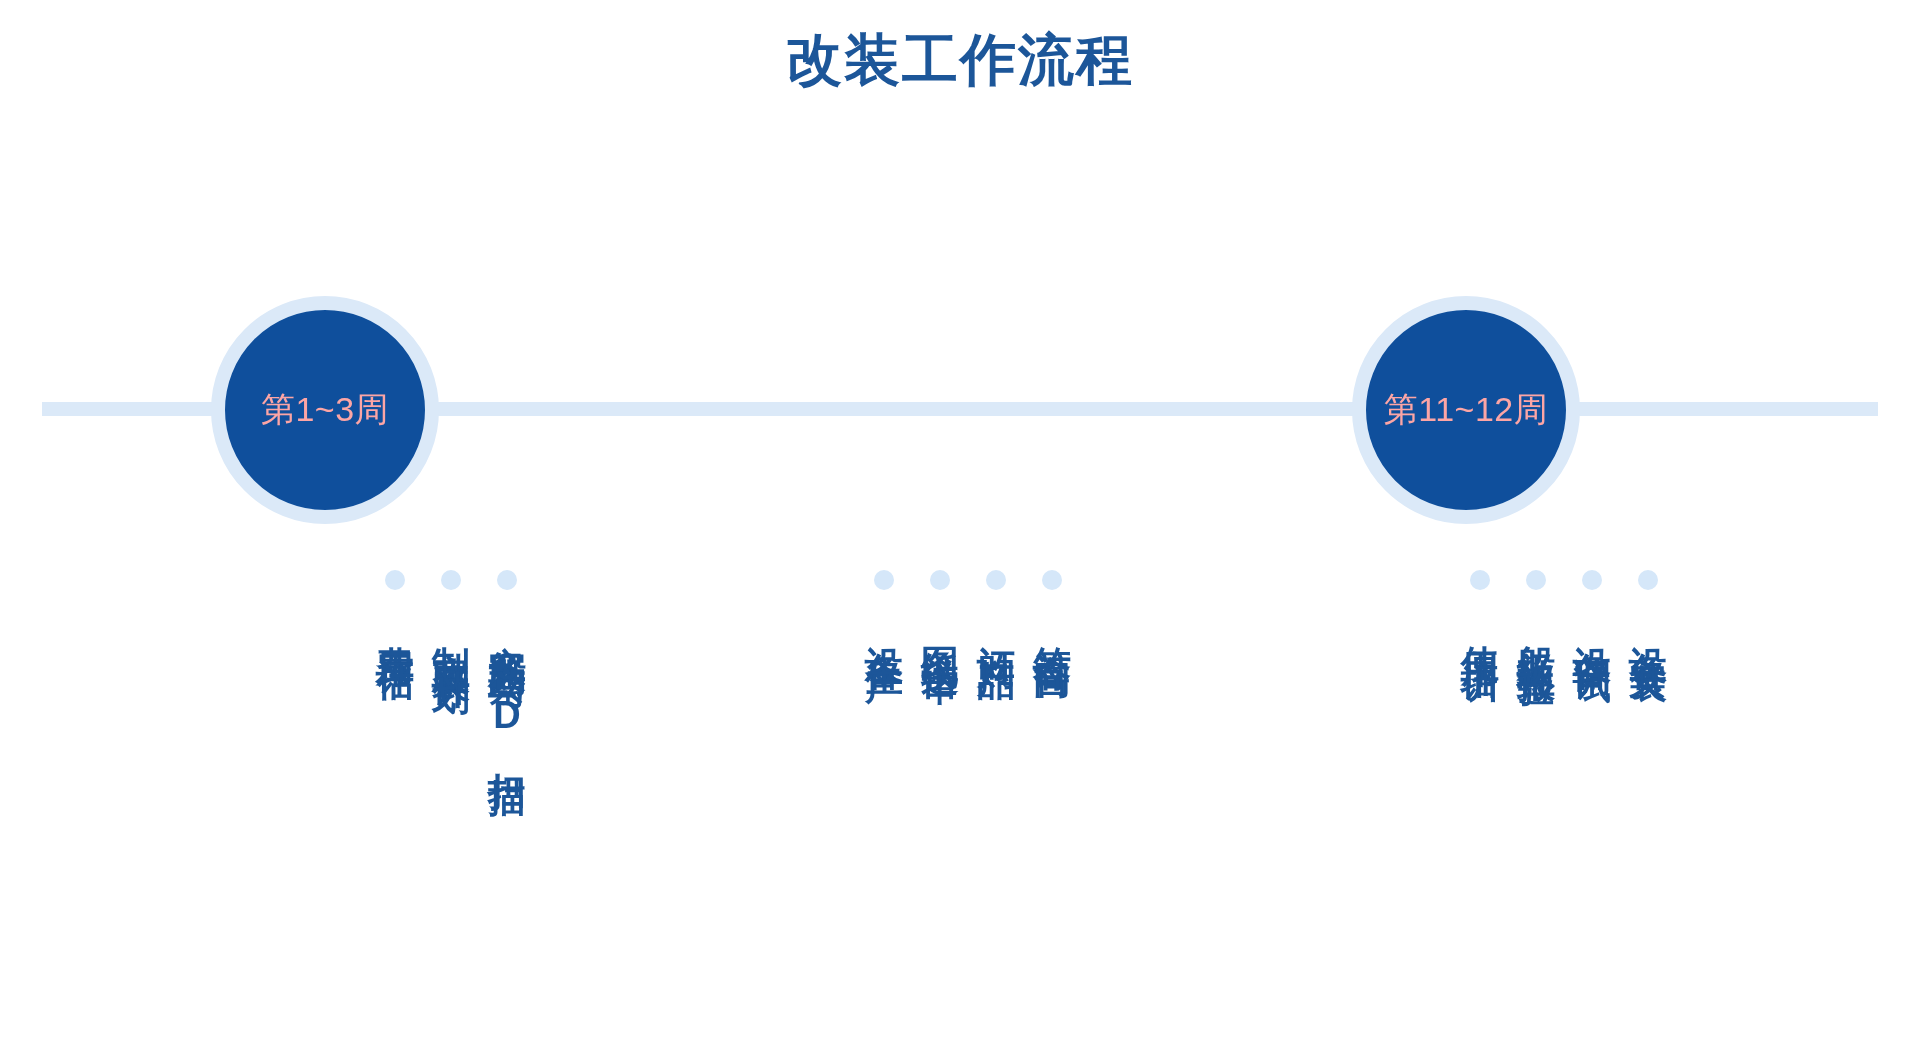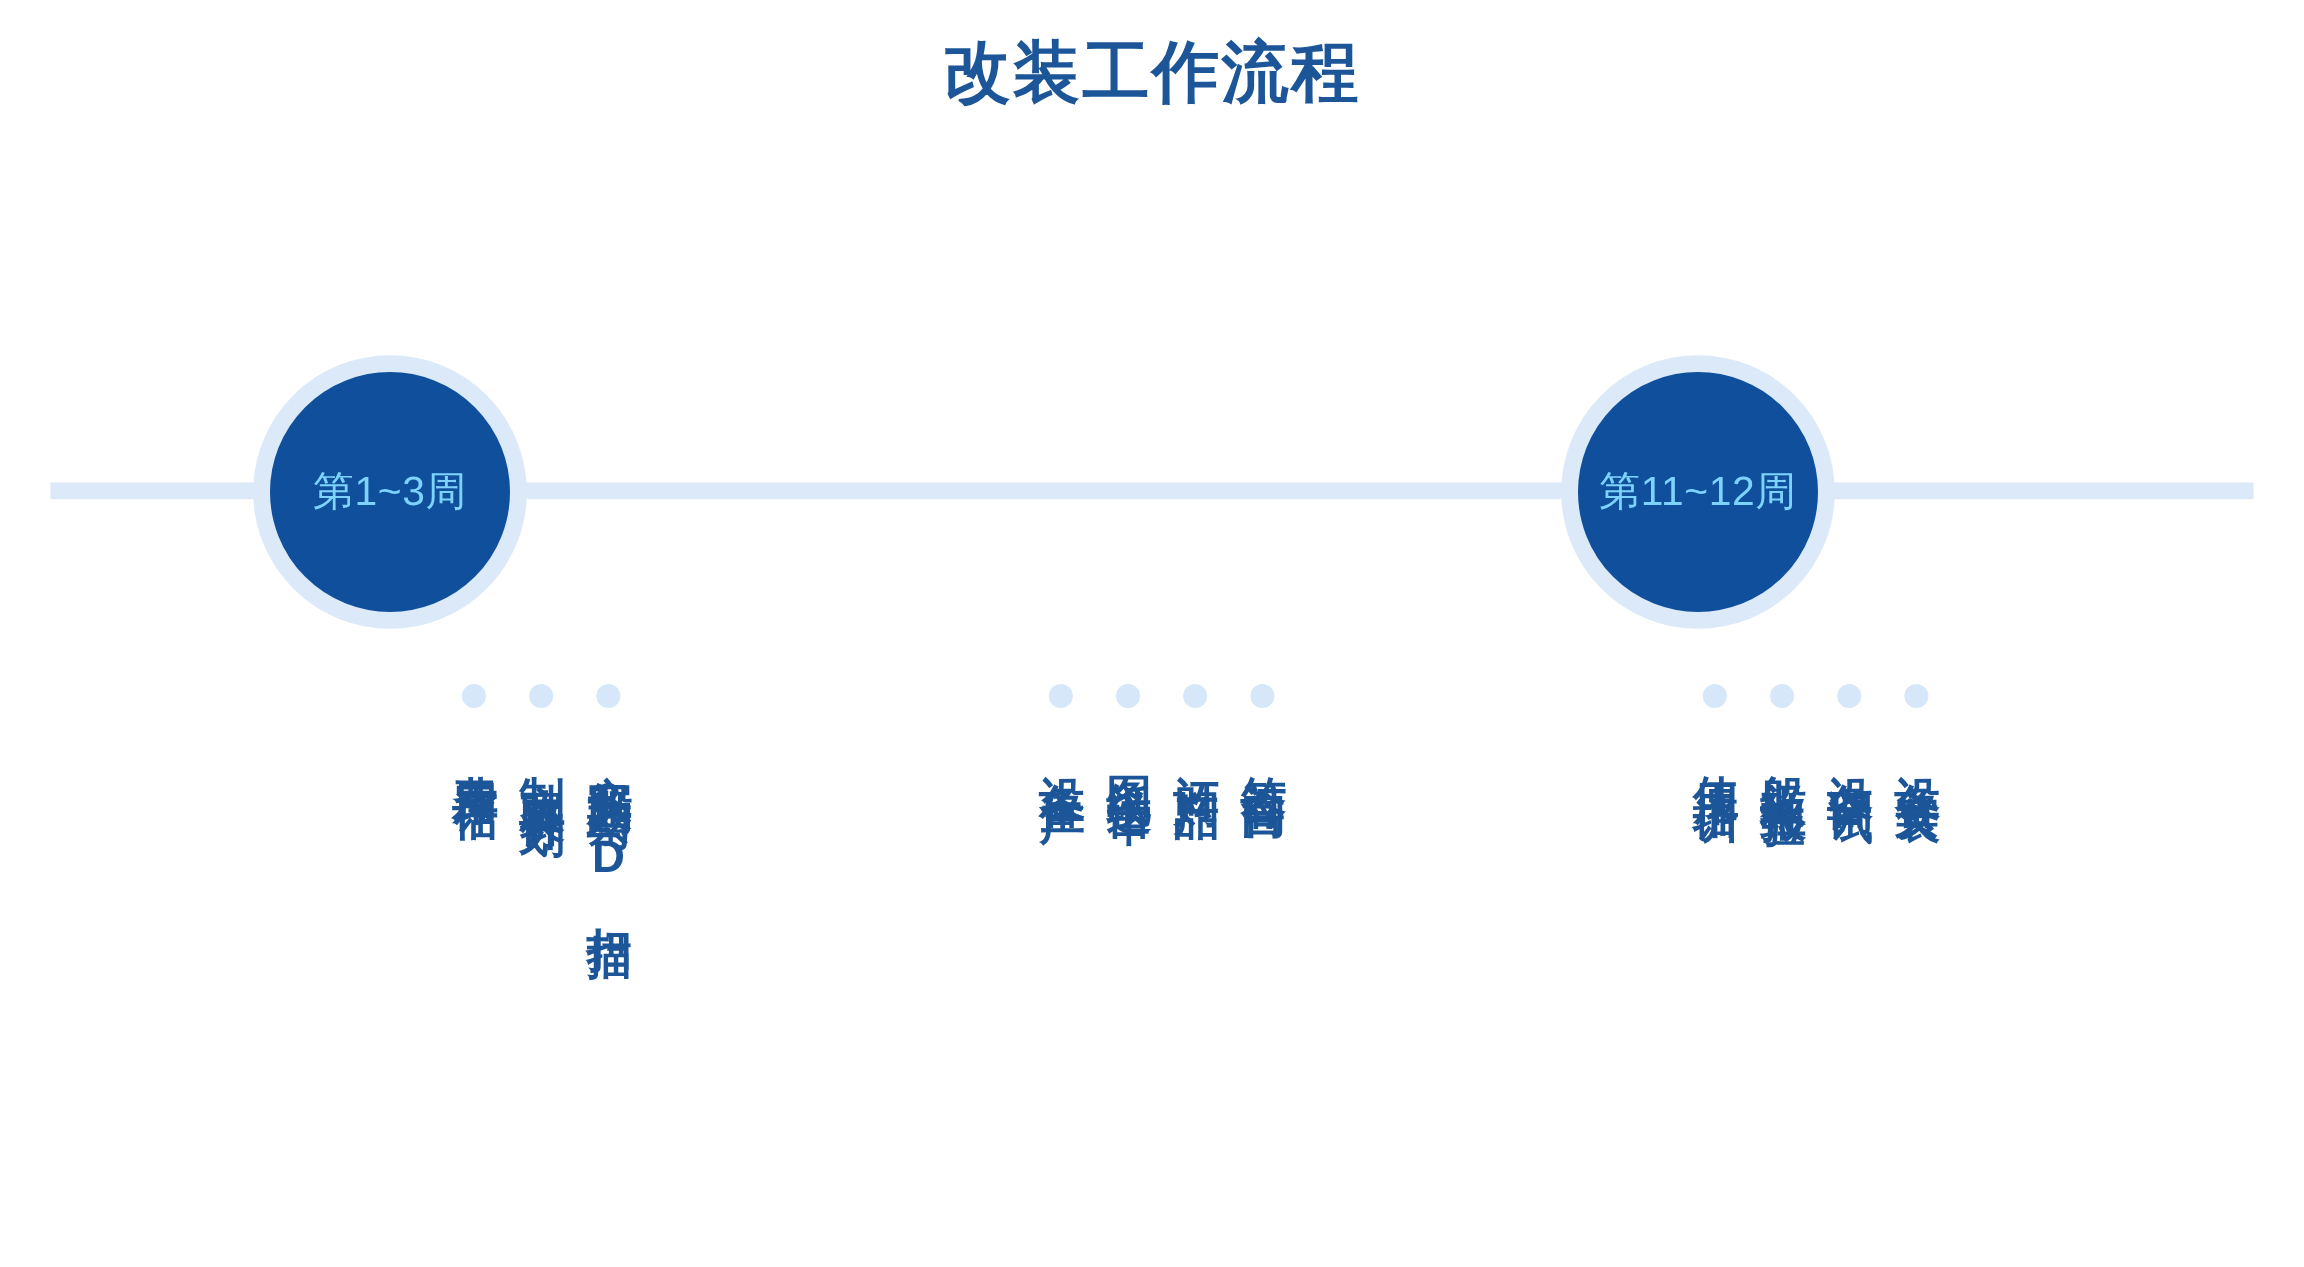--- a/index.html
+++ b/index.html
@@ -49,39 +49,39 @@
 
   
   .stage {
     position: absolute;
     top: 0;
     height: 1056px;
     width: 420px;
   }
   .stage-1 { left: 115px; }
   .stage-2 { left: 660px; }
-  .stage-3 { left: 1205px; }
+  .stage-3 { left: 1256px; }
 
   .node {
     position: absolute;
     top: 296px;
     left: 96px;
     width: 228px;
     height: 228px;
     border-radius: 50%;
     background: #0f4f9c;
     border: 14px solid #dbe9f8;
     box-sizing: border-box;
     display: flex;
     align-items: center;
     justify-content: center;
     z-index: 3;
   }
   .node-label {
-    color: #7dd3fc;
+    color: #fca5a5;
     font-size: 34px;
     font-weight: 400;
     letter-spacing: 0.5px;
     white-space: nowrap;
   }
 
   
   .items {
     position: absolute;
     top: 570px;

